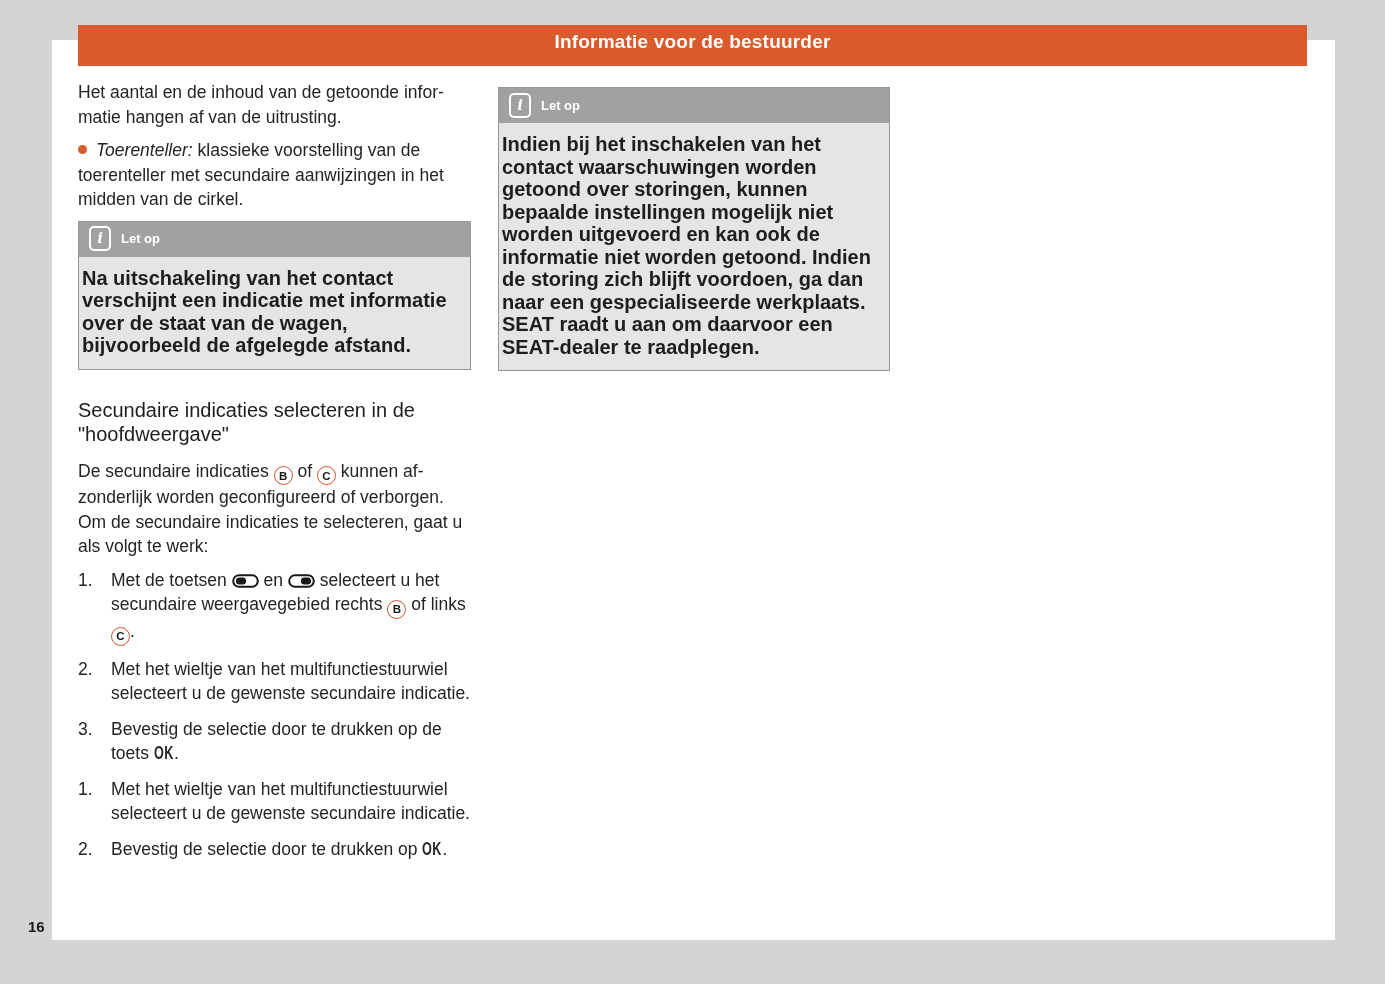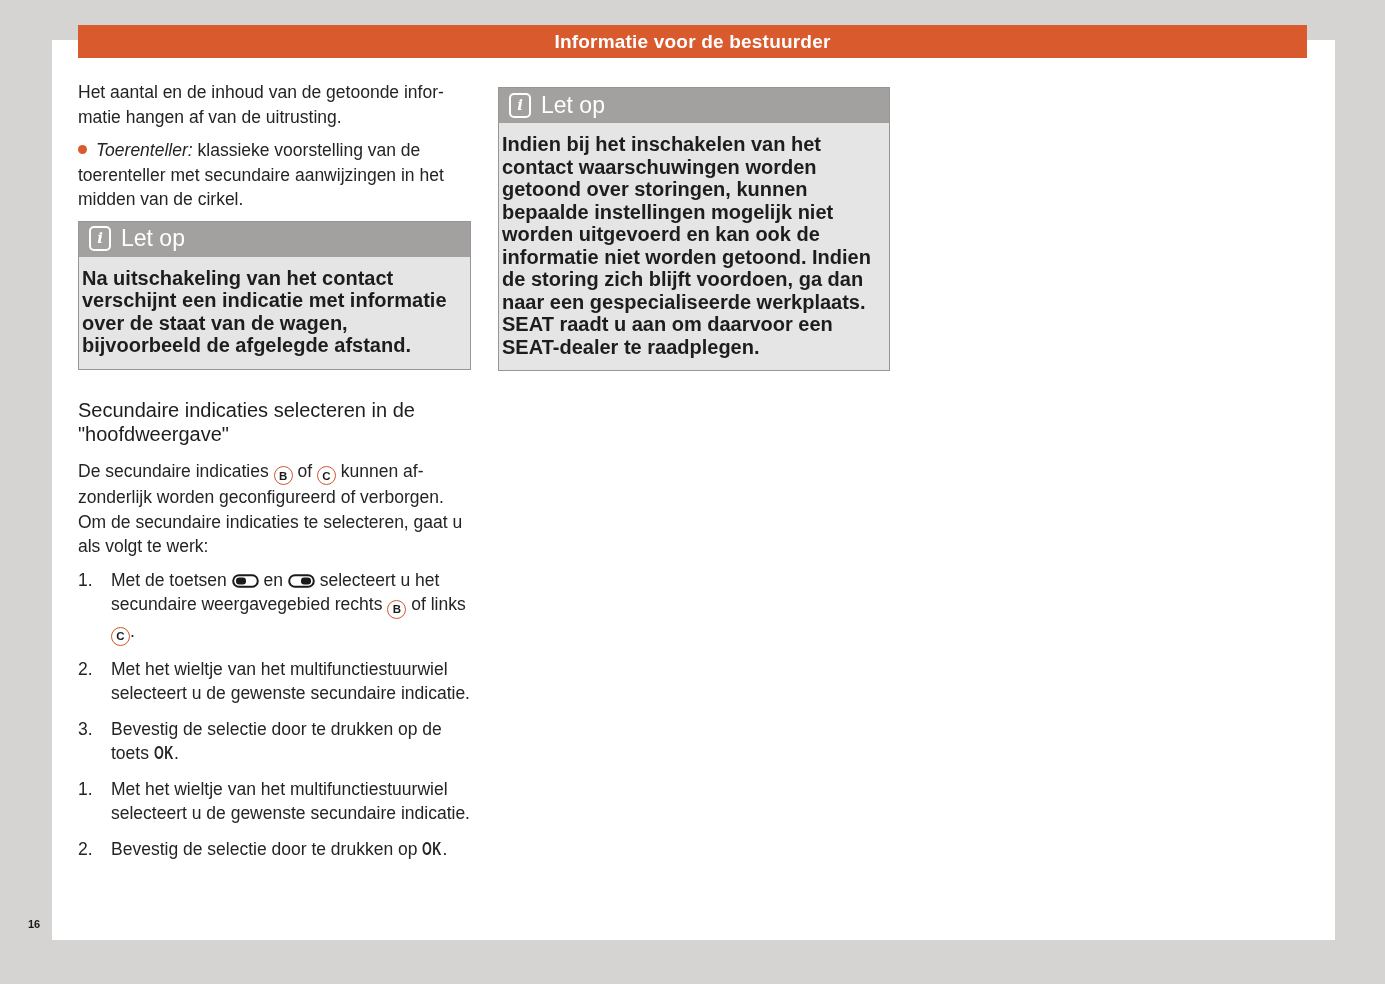--- a/index.html
+++ b/index.html
@@ -8,21 +8,21 @@
     background:#d6d4d2;
     font-family:"Liberation Sans", sans-serif;
     color:#222;
     overflow:hidden;
   }
   .page{
     position:absolute;left:52px;top:40px;width:1283px;height:900px;
     background:#ffffff;
   }
   .title-bar{
-    position:absolute;left:26px;top:-15px;width:1229px;height:33px;
+    position:absolute;left:26px;top:-15px;width:1229px;height:41px;
     background:#d95a2c;color:#ffffff;
     font-weight:bold;font-size:19px;line-height:33px;text-align:center;
     letter-spacing:.2px;
   }
   .col-left{position:absolute;left:26px;top:40px;width:393px;}
   .col-right{position:absolute;left:446px;top:38px;width:392px;}
   p.body-text{margin:0 0 9px;font-size:17.5px;line-height:24.5px;color:#242424;}
   .bullet-dot{
     display:inline-block;width:9px;height:9px;border-radius:50%;
     background:#d95a2c;margin-right:9px;vertical-align:2px;
@@ -39,21 +39,21 @@
     background:#a2a19f;color:#fff;padding:5px 10px 6px;height:24px;
     display:flex;align-items:center;
   }
   .info-icon{
     display:inline-block;width:18px;height:21px;
     border:2px solid #ffffff;border-radius:5px;
     color:#ffffff;font-family:"DejaVu Serif", serif;
     font-style:italic;font-weight:bold;font-size:15px;
     text-align:center;line-height:20px;flex:none;
   }
-  .note-title{font-weight:normal;font-size:23px;margin-left:10px;}
+  .note-title{font-weight:bold;font-size:13px;margin-left:10px;}
   .note-body{
     background:#e5e5e5;padding:10px 3px 12px;
     font-weight:bold;font-size:20px;line-height:22.5px;color:#1d1d1d;
   }
   
   .step{display:flex;margin:0 0 11px;font-size:17.5px;line-height:24.5px;color:#242424;}
   .step .num{flex:none;width:33px;}
   .step .step-text{flex:1;}
   
   .circle-ref{
@@ -65,21 +65,21 @@
   
   .rocker-icon{vertical-align:-2px;}
   
   .key-ok{
     font-weight:bold;display:inline-block;
     transform:scaleX(0.72);transform-origin:left center;
     margin-right:-7px;letter-spacing:.5px;
   }
   .page-number{
     position:absolute;left:28px;top:918px;
-    font-weight:bold;font-size:11px;color:#1a1a1a;
+    font-weight:bold;font-size:15px;color:#1a1a1a;
   }
 </style>
 </head>
 <body>
 
 <div class="page">
 
   <div class="title-bar">Informatie voor de bestuurder</div>
 
   <div class="col-left">

